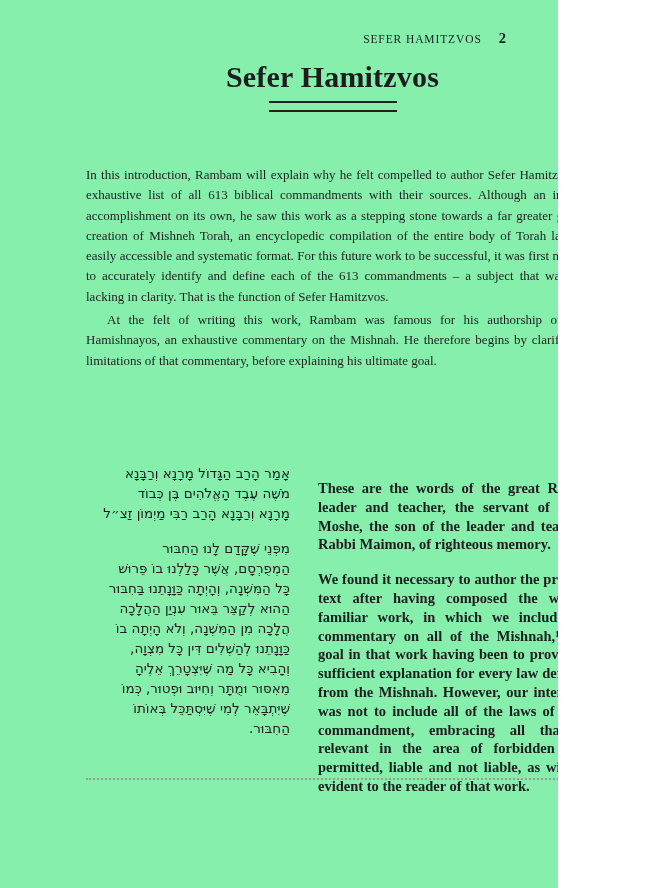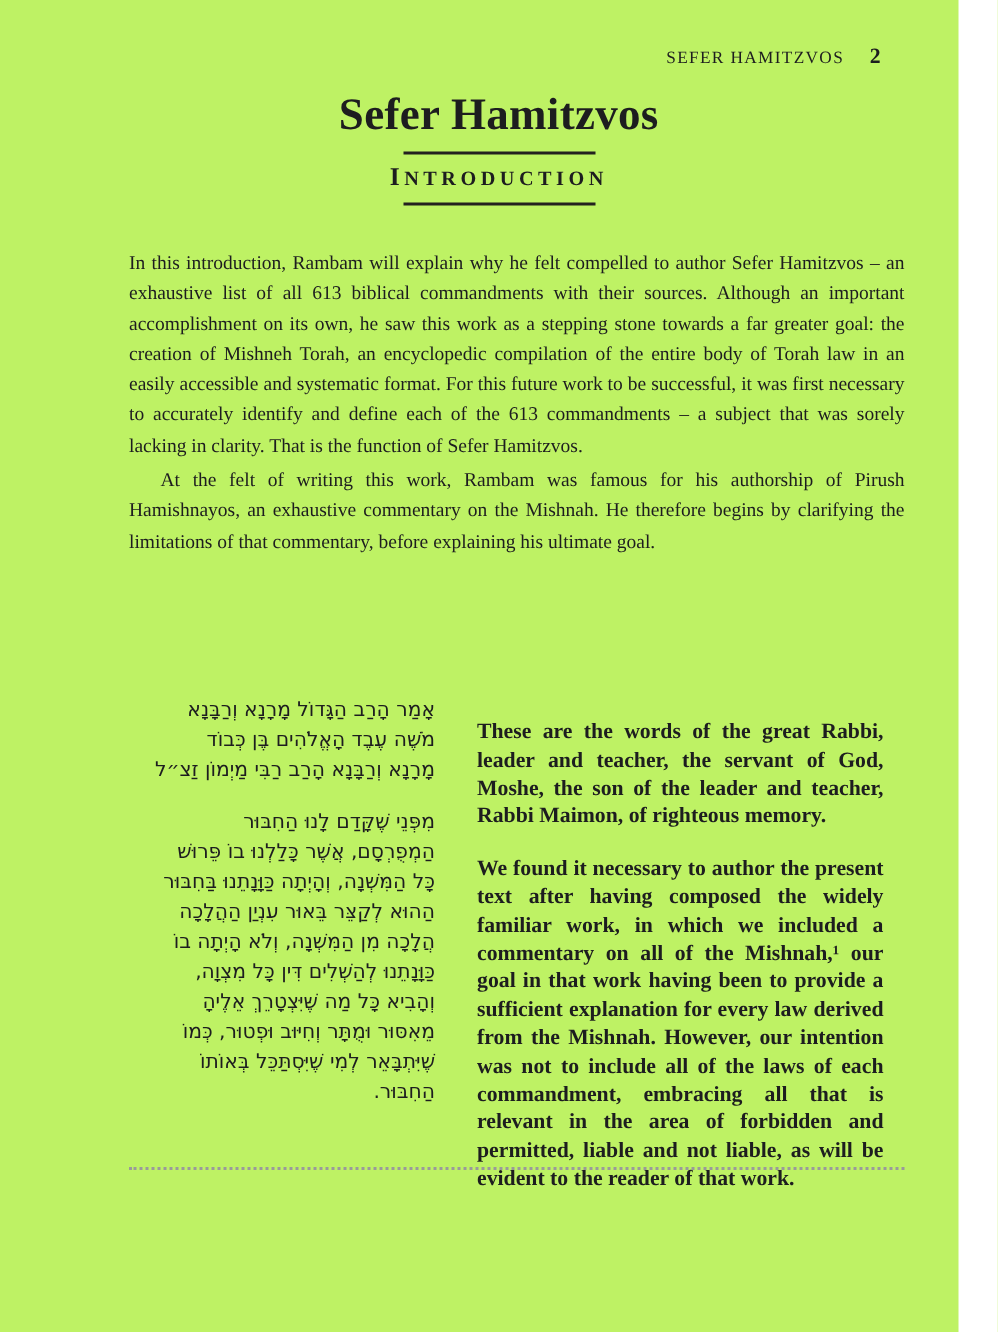--- a/index.html
+++ b/index.html
@@ -1,17 +1,17 @@
 <!DOCTYPE html>
 <html lang="en"><head>
 <meta charset="utf-8">
 <style>
   html,body { margin:0; padding:0; background:#ffffff; }
   .page {
-    position:relative; width:639px; height:888px; background:#bef264;
+    position:relative; width:558px; height:888px; background:#86efac;
     font-family:"Liberation Serif", serif; color:#1d1d1f; overflow:hidden;
   }
 
   
   .running-header { position:absolute; top:30px; right:52px; display:flex; align-items:baseline; gap:17px; }
   .running-title { font-size:11.5px; letter-spacing:0.9px; }
   .page-number { font-size:14.5px; font-weight:bold; }
 
   
   .title-block { position:absolute; top:60px; left:0; width:665px; text-align:center; }
@@ -61,21 +61,20 @@
 <div class="page">
 
   <div class="running-header">
     <span class="running-title">SEFER HAMITZVOS</span>
     <span class="page-number">2</span>
   </div>
 
   <div class="title-block">
     <h1 class="book-title">Sefer Hamitzvos</h1>
     <div class="title-rule"></div>
-    <h2 class="subtitle">Introduction</h2>
     <div class="title-rule lower"></div>
   </div>
 
   <div class="intro">
     <p>In this introduction, Rambam will explain why he felt compelled to author Sefer Hamitzvos – an exhaustive list of all 613 biblical commandments with their sources. Although an important accomplishment on its own, he saw this work as a stepping stone towards a far greater goal: the creation of Mishneh Torah, an encyclopedic compilation of the entire body of Torah law in an easily accessible and systematic format. For this future work to be successful, it was first necessary to accurately identify and define each of the 613 commandments – a subject that was sorely lacking in clarity. That is the function of Sefer Hamitzvos.</p>
     <p>At the felt of writing this work, Rambam was famous for his authorship of Pirush Hamishnayos, an exhaustive commentary on the Mishnah. He therefore begins by clarifying the limitations of that commentary, before explaining his ultimate goal.</p>
   </div>
 
 
   <div class="columns">

